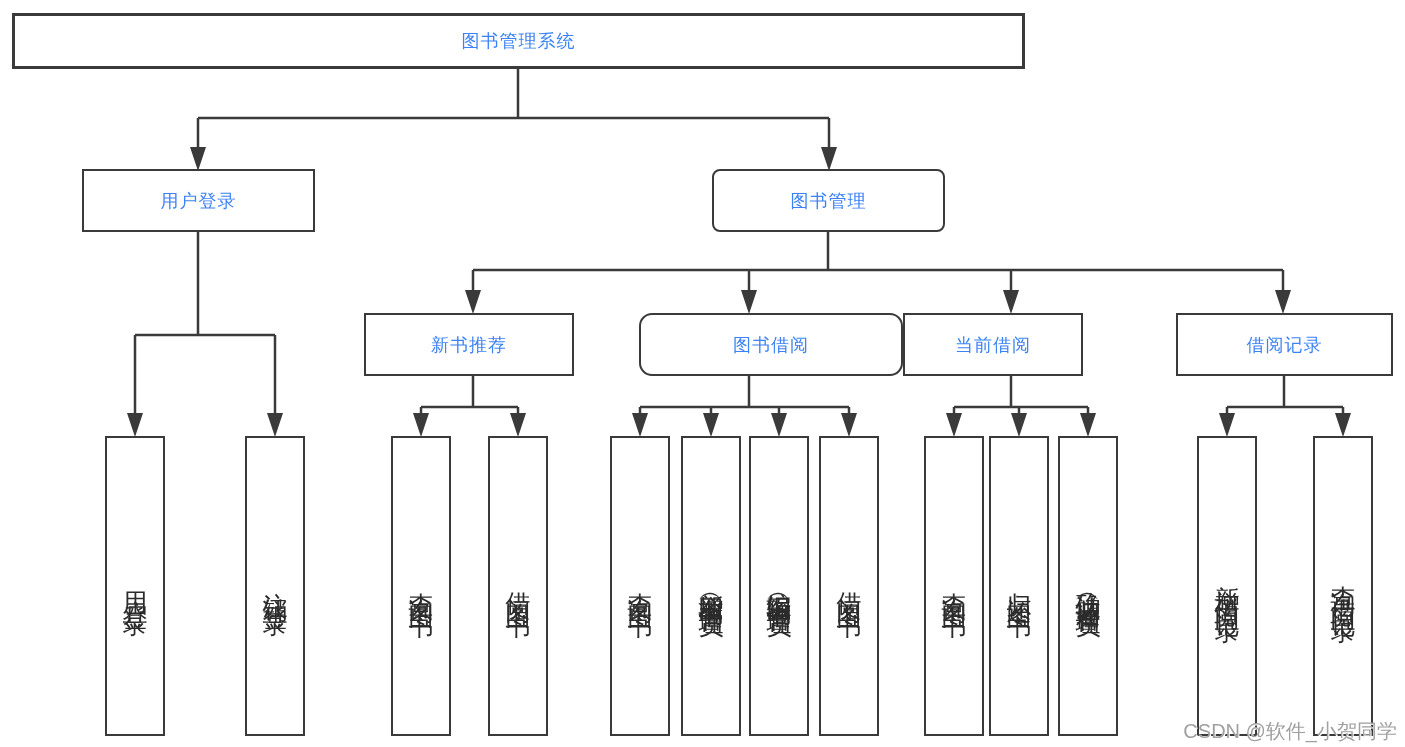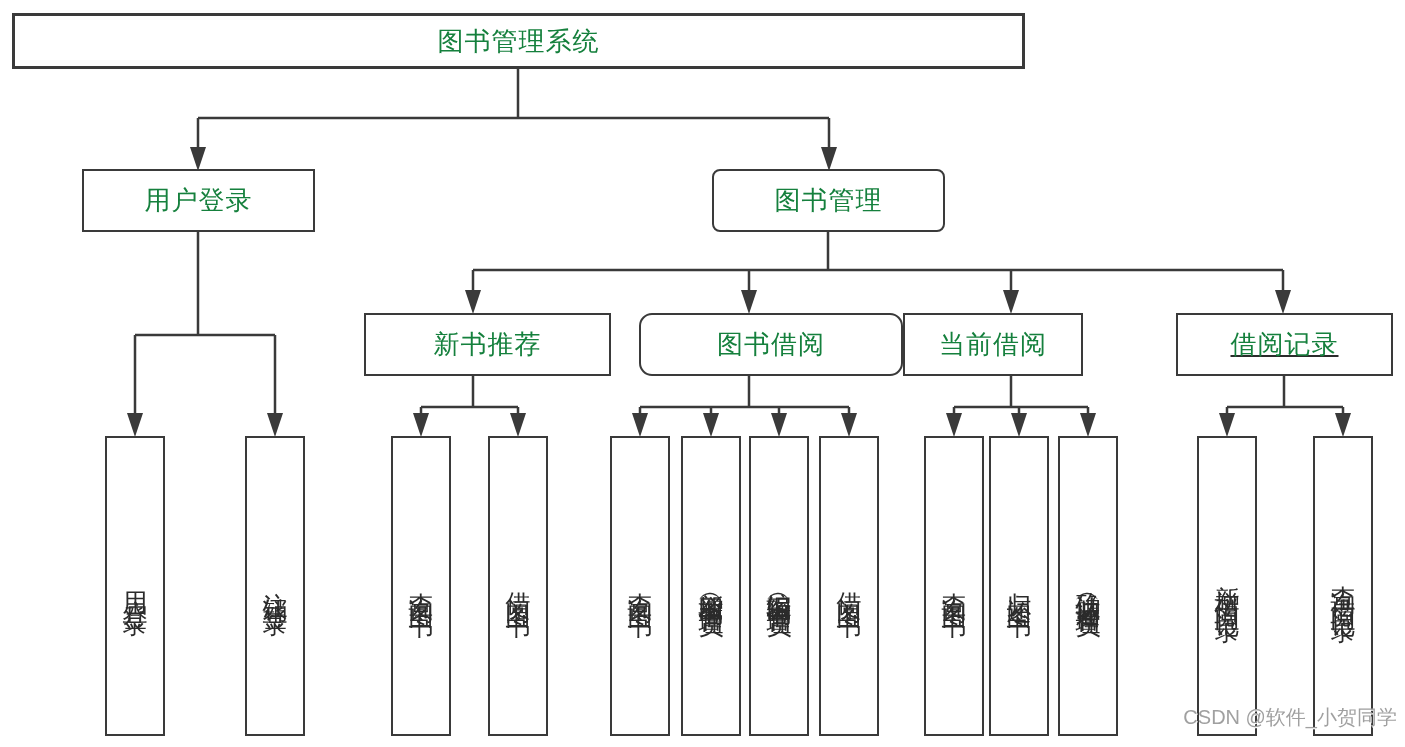--- a/index.html
+++ b/index.html
@@ -23,23 +23,23 @@
     box-sizing: border-box;
     background: #ffffff;
     border: 2.5px solid #3a3a3a;
     display: flex;
     align-items: center;
     justify-content: center;
     z-index: 2;
   }
   .hbox.root { border-width: 3px; }
   .hlabel {
-    font-size: 26px;
+    font-size: 18px;
     letter-spacing: 1px;
-    color: #15803d;
+    color: #3b82f6;
     white-space: nowrap;
   }
   .vbox {
     position: absolute;
     box-sizing: border-box;
     top: 436px;
     width: 60px;
     height: 300px;
     background: #ffffff;
     border: 2.5px solid #3a3a3a;
@@ -54,21 +54,21 @@
     font-size: 25px;
     line-height: 1;
     letter-spacing: 7px;
     white-space: nowrap;
     color: #2b2b2b;
   }
   .vlabel.long { letter-spacing: 3px; }
   .watermark {
     position: absolute;
     right: 8px;
-    bottom: 16px;
+    bottom: 2px;
     font-size: 20px;
     color: #a0a0a0;
     text-shadow: 1px 1px 0 #ffffff;
     z-index: 5;
     white-space: nowrap;
   }
 </style>
 </head>
 <body>
 
@@ -111,30 +111,30 @@
     <span class="hlabel">图书管理系统</span>
   </div>
 
   <div class="hbox" style="left:82px; top:169px; width:233px; height:63px;">
     <span class="hlabel">用户登录</span>
   </div>
   <div class="hbox" style="left:712px; top:169px; width:233px; height:63px;border-radius:8px;">
     <span class="hlabel">图书管理</span>
   </div>
 
-  <div class="hbox" style="left:364px; top:313px; width:247px; height:63px;">
+  <div class="hbox" style="left:364px; top:313px; width:210px; height:63px;">
     <span class="hlabel">新书推荐</span>
   </div>
   <div class="hbox" style="left:639px; top:313px; width:264px; height:63px;border-radius:13px;">
     <span class="hlabel">图书借阅</span>
   </div>
   <div class="hbox" style="left:903px; top:313px; width:180px; height:63px;">
     <span class="hlabel">当前借阅</span>
   </div>
-  <div class="hbox" style="left:1176px; top:313px; width:217px; height:63px;text-decoration:underline;">
+  <div class="hbox" style="left:1176px; top:313px; width:217px; height:63px;">
     <span class="hlabel">借阅记录</span>
   </div>
 
   <div class="vbox" style="left:105px;">
     <span class="vlabel">用户登录</span>
   </div>
   <div class="vbox" style="left:245px;">
     <span class="vlabel">注销登录</span>
   </div>
 

